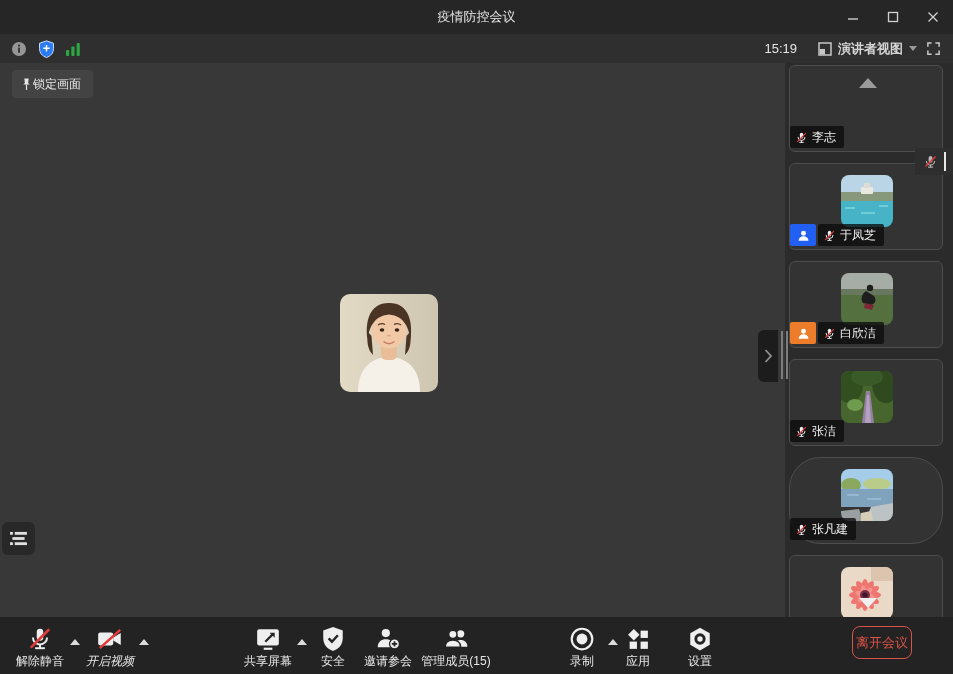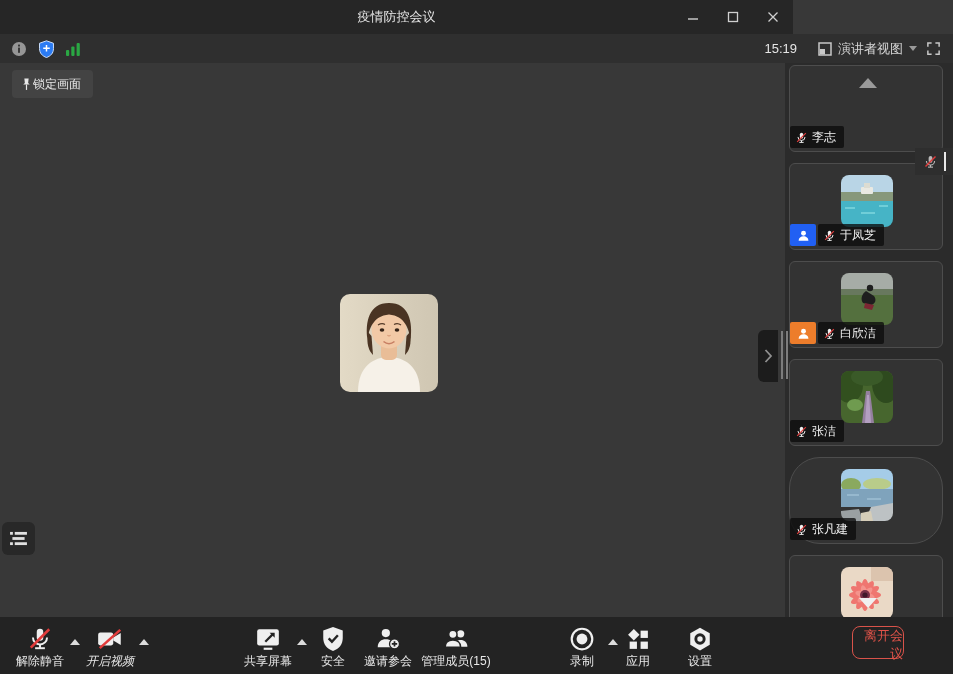--- a/index.html
+++ b/index.html
@@ -3,31 +3,31 @@
 <meta charset="utf-8">
 <style>
   * { margin:0; padding:0; box-sizing:border-box; }
   html,body { width:953px; height:674px; }
   body {
     position:relative; overflow:hidden;
     background:#383838; font-family:"Liberation Sans", sans-serif;
     -webkit-font-smoothing:antialiased; user-select:none;
   }
   
-  .titlebar { position:absolute; left:0; top:0; width:793px; height:34px; background:#262626; }
+  .titlebar { position:absolute; left:0; top:0; width:953px; height:34px; background:#262626; }
   .title { position:absolute; left:0; right:0; top:0; height:34px; line-height:34px;
            text-align:center; color:#e8e8e8; font-size:13px; }
   .winctrls { position:absolute; right:0; top:0; height:34px; display:flex; }
   .winbtn { width:40px; height:34px; display:flex; align-items:center; justify-content:center; }
   
   .topbar { position:absolute; left:0; top:34px; width:953px; height:29px; background:#2f2f2f; }
   .topbar .licon { position:absolute; top:0; height:29px; display:flex; align-items:center; justify-content:center; }
   .tb-time { position:absolute; right:156px; top:0; height:29px; line-height:29px; color:#e5e5e5; font-size:13px; }
   .viewswitch { position:absolute; right:36px; top:0; height:29px; display:flex; align-items:center; gap:6px;
-                color:#d5d5d5; font-size:13px; }
+                color:#d5d5d5; font-size:13px;font-weight:bold; }
   .caret-down { width:0; height:0; border-left:4px solid transparent; border-right:4px solid transparent;
                 border-top:5px solid #9a9a9a; }
   .fsbtn { position:absolute; right:6px; top:0; height:29px; width:28px; display:flex; align-items:center; justify-content:center; }
   
   .main { position:absolute; left:0; top:63px; width:785px; height:554px; background:#383838; }
   .lockbtn { position:absolute; left:12px; top:7px; height:28px; padding:0 12px 0 8px;
              background:#434343; border-radius:4px; display:flex; align-items:center; gap:0;
              color:#e8e8e8; font-size:12px; border:none; }
   .portrait { position:absolute; left:340px; top:231px; width:98px; height:98px; border-radius:10px; overflow:hidden; }
   .listbtn { position:absolute; left:2px; top:459px; width:33px; height:33px; background:#282828;
@@ -55,23 +55,23 @@
   .floatmic { position:absolute; left:915px; top:148px; width:45px; height:27px; background:#2e2e2e;
               display:flex; align-items:center; z-index:6; }
   .floatmic .vline { position:absolute; left:29px; top:4px; width:2px; height:19px; background:#e8e8e8; }
   
   .bottombar { position:absolute; left:0; top:617px; width:953px; height:57px; background:#232323; }
   .tool { position:absolute; top:8px; width:64px; text-align:center; background:none; border:none; }
   .tool-icon { height:27px; display:flex; align-items:flex-end; justify-content:center; }
   .tool-label { margin-top:3px; color:#e8e8e8; font-size:12px; line-height:13px; white-space:nowrap; }
   .caret-up { position:absolute; width:0; height:0; border-left:5px solid transparent; border-right:5px solid transparent;
               border-bottom:6px solid #dcdcdc; top:22px; }
-  .leavebtn { position:absolute; left:852px; top:9px; width:52px; height:33px; background:transparent;
+  .leavebtn { position:absolute; left:852px; top:9px; width:60px; height:33px; background:transparent;
               border:1px solid #d9534a; border-radius:8px; color:#e05349; font-size:13px;
-              font-family:"Liberation Sans", sans-serif;text-align:right; }
+              font-family:"Liberation Sans", sans-serif; }
 </style>
 </head>
 <body>
 
 <div class="titlebar">
   <div class="title">疫情防控会议</div>
   <div class="winctrls">
     <div class="winbtn">
       <svg width="12" height="12" viewBox="0 0 12 12">
           <line x1="1" y1="8" x2="11" y2="8" stroke="#d0d0d0" stroke-width="1.4"></line>

